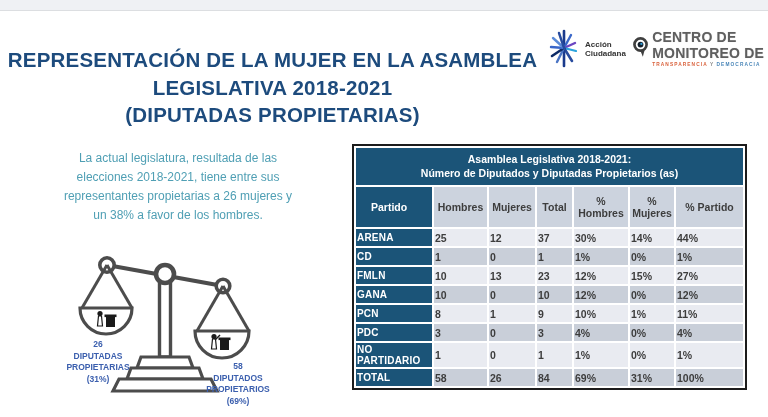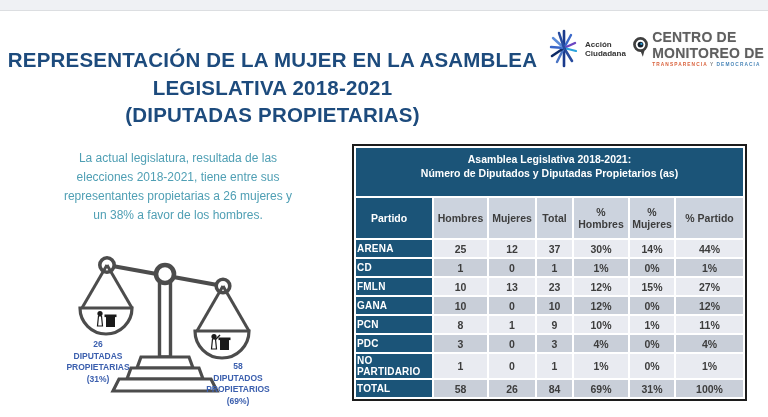--- a/index.html
+++ b/index.html
@@ -32,28 +32,28 @@
   .scale-svg{position:absolute;left:53px;top:252px;}
   .scale-label{position:absolute;text-align:center;color:#3b5fae;font-weight:bold;
     font-size:8.5px;line-height:11.5px;}
   .scale-label.left{left:56px;top:339px;width:84px;}
   .scale-label.right{left:194px;top:361px;width:88px;}
 
   
   .table-wrap{position:absolute;left:352px;top:144px;width:395px;
     border:2px solid #1c1c1c;background:#ffffff;box-sizing:border-box;}
   .tbl-title{background:#1b5478;color:#ffffff;font-weight:bold;font-size:10.5px;
-    text-align:center;margin:2px 2px 0 2px;padding:5px 2px 17px 2px;}
+    text-align:center;margin:2px 2px 0 2px;padding:5px 2px 6px 2px;}
   .tbl-title .t2{margin-top:2px;}
   table{border-collapse:separate;border-spacing:2px;width:100%;table-layout:fixed;}
   th,td{font-weight:bold;color:#3d3d3d;overflow:hidden;}
   thead th{background:#ccd3de;font-size:10.5px;height:38px;vertical-align:middle;
     text-align:center;line-height:12px;white-space:pre-line;}
   thead th.party{background:#1b5478;color:#ffffff;text-align:left;padding-left:15px;}
-  tbody td{height:15px;text-align:center;font-size:10.5px;}
+  tbody td{height:15px;font-size:10.5px;}
   tbody td.party{background:#1b5478;color:#ffffff;text-align:left;padding-left:1px;
     font-size:10px;letter-spacing:.2px;}
   tr.light td:not(.party){background:#e9ebf1;}
   tr.dark td:not(.party){background:#c9cfd9;}
 </style>
 </head>
 <body>
 
 <div class="top-strip"></div>
 

